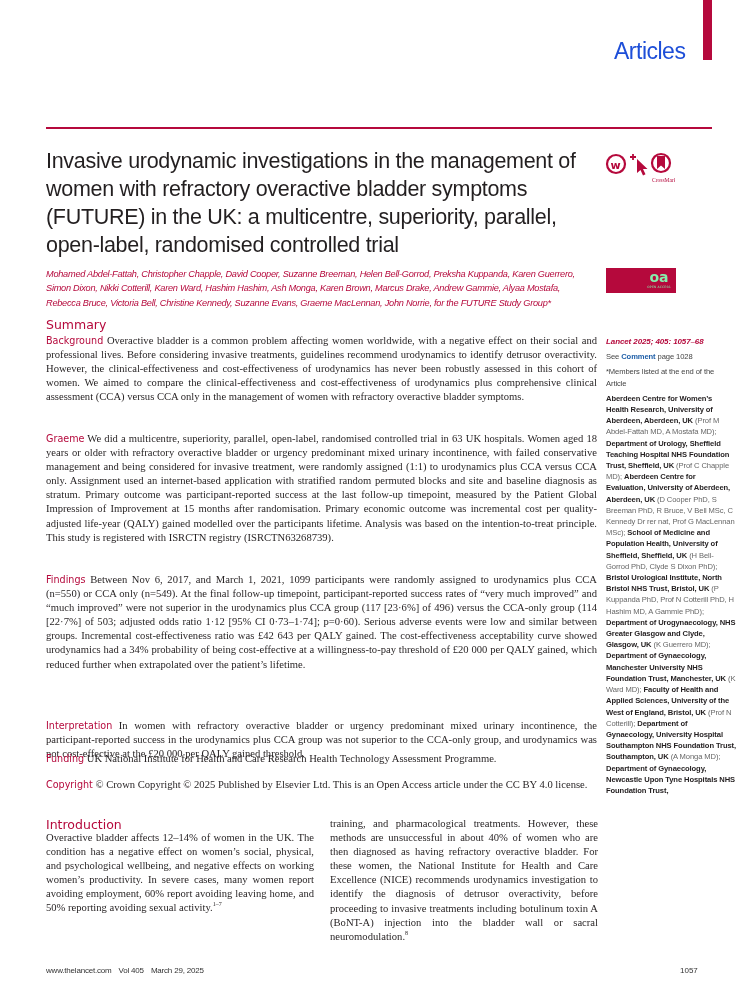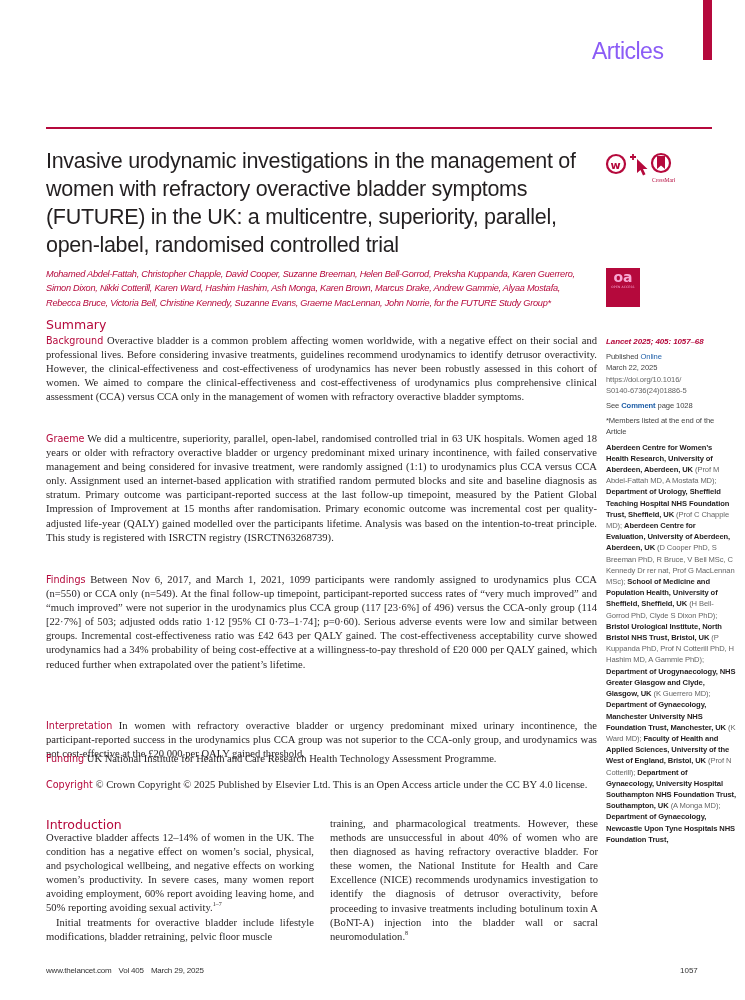--- a/index.html
+++ b/index.html
@@ -1,25 +1,25 @@
 <!DOCTYPE html>
 <html><head>
 <meta charset="utf-8">
 <style>
   html, body { margin:0; padding:0; background:#ffffff; }
   body { width:745px; height:1000px; position:relative; overflow:hidden; color:#231f20; }
 
   #top-bar { position:absolute; left:703px; top:0; width:9px; height:60px; background:#b5093c; }
-  #section-label { position:absolute; left:592px; top:38px; font-family:"Liberation Sans", sans-serif; font-size:23px; letter-spacing:-0.5px; color:#8b5cf6; }
+  #section-label { position:absolute; left:614px; top:38px; font-family:"Liberation Sans", sans-serif; font-size:23px; letter-spacing:-0.5px; color:#1d4ed8; }
   #header-rule { position:absolute; left:46px; top:127px; width:666px; height:2px; background:#b5093c; }
 
   #title { position:absolute; left:46px; top:147px; width:560px; font-family:"Liberation Sans", sans-serif; font-size:21.5px; line-height:28px; color:#231f20; letter-spacing:-0.3px; }
 
   #icons { position:absolute; left:605px; top:151px; width:70px; height:34px; }
-  #oa-badge { position:absolute; left:606px; top:268px; width:34px; height:39px; background:#b5093c; color:#f9a8d4; text-align:center; }
+  #oa-badge { position:absolute; left:606px; top:268px; width:34px; height:25px; background:#b5093c; color:#86efac; text-align:center;padding-left:36px; }
   #oa-badge .oa { font-family:"DejaVu Sans", sans-serif; font-weight:bold; font-size:14px; line-height:16px; display:block; margin-top:1px; }
   #oa-badge .oa-sub { font-family:"DejaVu Sans", sans-serif; font-size:3px; line-height:4px; display:block; letter-spacing:0.2px; }
 
   #authors { position:absolute; left:46px; top:267px; width:540px; font-family:"Liberation Sans", sans-serif; font-style:italic; font-size:9.2px; line-height:14.4px; color:#b5093c; letter-spacing:-0.25px; }
 
   #summary-heading { position:absolute; left:46px; top:317px; font-family:"DejaVu Sans", sans-serif; font-size:12.5px; color:#b5093c; }
   .abs-para { position:absolute; left:46px; width:551px; font-family:"Liberation Serif", serif; font-size:10.6px; line-height:14.1px; text-align:justify; color:#231f20; }
   .abs-para .label { font-family:"DejaVu Sans", sans-serif; font-size:9.6px; color:#b5093c; }
 
   #p-background { top:334px; }
@@ -112,34 +112,28 @@
 
 <div id="p-copyright" class="abs-para">
   <span class="label">Copyright</span>
   <span>© Crown Copyright © 2025 Published by Elsevier Ltd. This is an Open Access article under the CC BY 4.0 license.</span>
 </div>
 
 <div id="intro-heading">Introduction</div>
 
 <div id="col-left" class="col">
   <p><span>Overactive bladder affects 12–14% of women in the UK. The condition has a negative effect on women’s social, physical, and psychological wellbeing, and negative effects on working women’s productivity. In severe cases, many women report avoiding employment, 60% report avoiding leaving home, and 50% reporting avoiding sexual activity.</span><sup>1–7</sup></p>
-  <p class="indent">Initial treatments for overactive bladder include lifestyle modifications, bladder retraining, pelvic floor muscle</p>
 </div>
 
 <div id="col-right" class="col">
   <p><span>training, and pharmacological treatments. However, these methods are unsuccessful in about 40% of women who are then diagnosed as having refractory overactive bladder. For these women, the National Institute for Health and Care Excellence (NICE) recommends urodynamics investigation to identify the diagnosis of detrusor overactivity, before proceeding to invasive treatments including botulinum toxin A (BoNT-A) injection into the bladder wall or sacral neuromodulation.</span><sup>8</sup></p>
 </div>
 
 <div id="sidebar">
   <div class="cite">Lancet 2025; 405: 1057–68</div>
-  <div class="blk">
-    <span>Published </span><span class="link">Online</span><br>
-    <span>March 22, 2025</span><br>
-    <span class="gray"><span>https://doi.org/10.1016/</span><br><span>S0140-6736(24)01886-5</span></span>
-  </div>
   <div class="blk">
     <span>See </span><span class="link-bold">Comment</span><span> page 1028</span>
   </div>
   <div class="blk">*Members listed at the end of the Article</div>
   <div>
     <b>Aberdeen Centre for Women’s Health Research, University of Aberdeen, Aberdeen, UK</b>
     <span class="gray">(Prof M Abdel-Fattah MD, A Mostafa MD);</span>
     <b>Department of Urology, Sheffield Teaching Hospital NHS Foundation Trust, Sheffield, UK</b>
     <span class="gray">(Prof C Chapple MD);</span>
     <b>Aberdeen Centre for Evaluation, University of Aberdeen, Aberdeen, UK</b>

